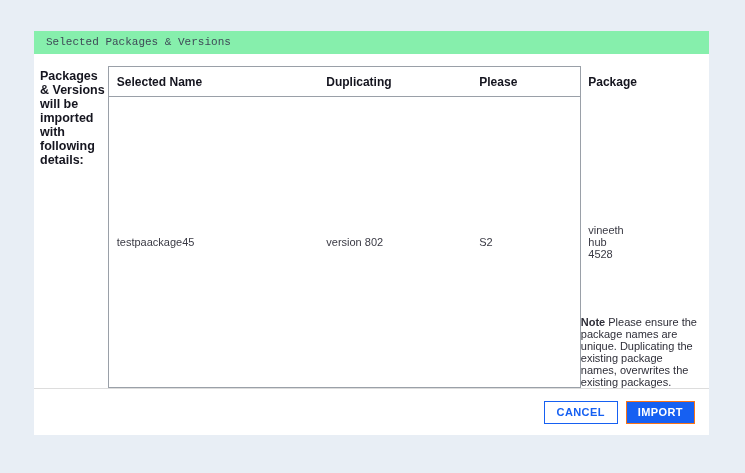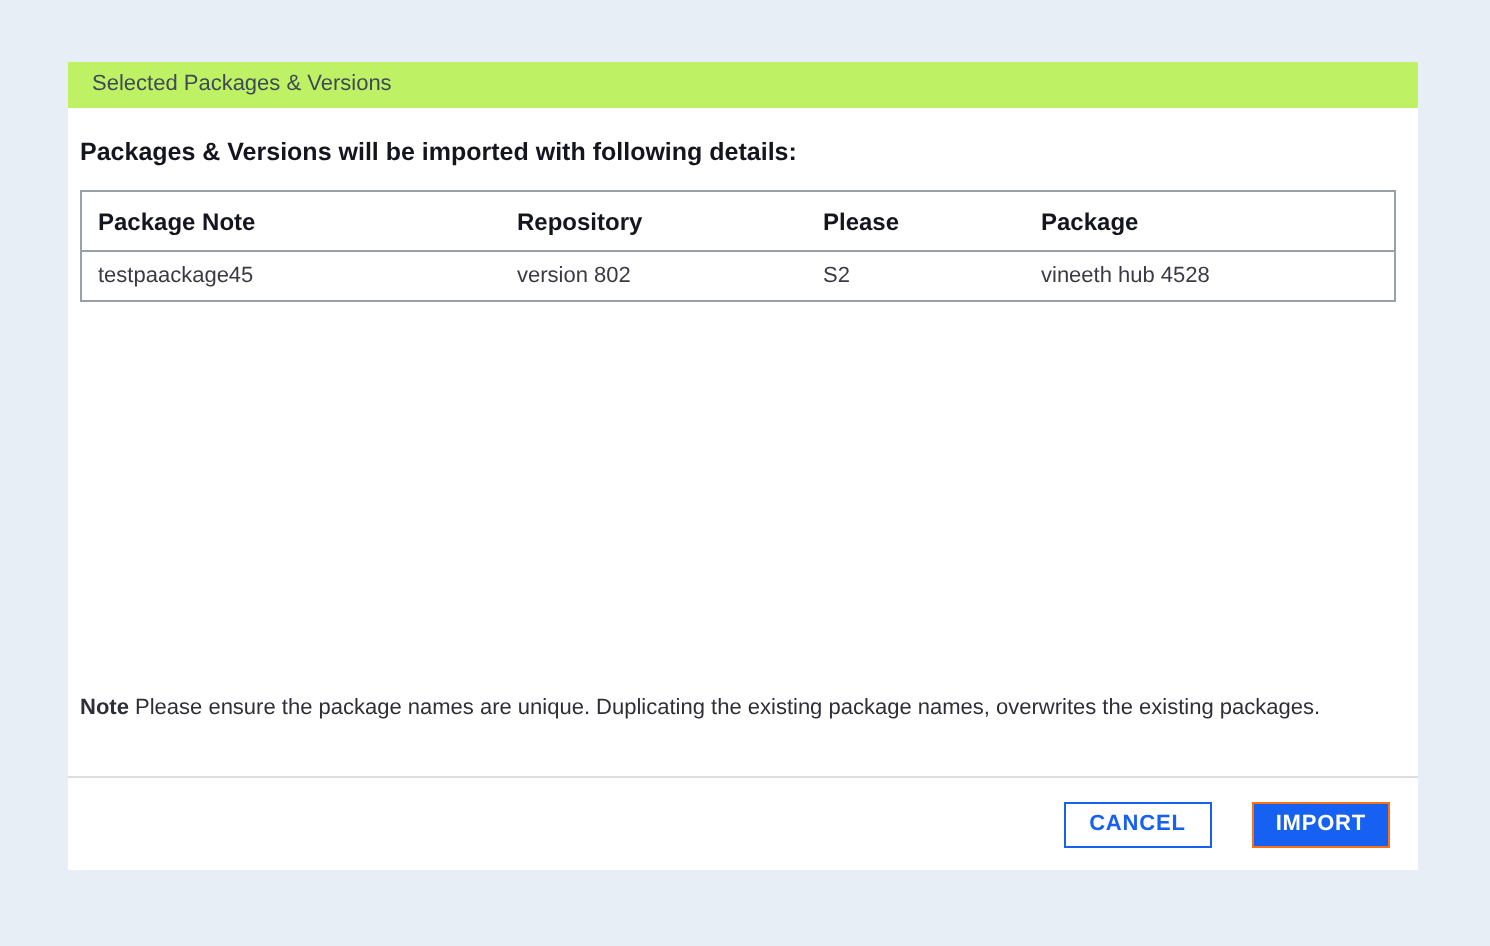--- a/index.html
+++ b/index.html
@@ -13,31 +13,32 @@
     position: absolute;
     left: 34px; top: 31px;
     width: 675px; height: 404px;
     background: #FFFFFF;
     display: flex;
     flex-direction: column;
   }
   .dialog-header {
     height: 23px;
     flex: 0 0 23px;
-    background: #bef264;
+    background: #86efac;
     line-height: 23px;
     padding-left: 12px;
     font-size: 11px;
     color: #3E4A57;
+    font-family: Liberation Mono, monospace;
   }
   .dialog-body {
     flex: 1 1 auto;
     padding: 0 11px 0 6px;
     display: flex;
-    flex-direction: column;
+    flex-direction: row;
   }
   .body-heading {
     margin-top: 15px;
     font-size: 12.5px;
     font-weight: bold;
     color: #15151F;
   }
   table.pkg-table {
     margin-top: 12px;
     width: 100%;
@@ -59,35 +60,35 @@
     padding-left: 8px;
     font-size: 11px;
     color: #3A3A44;
   }
   .col-1 { width: 210px; }
   .col-2 { width: 153px; }
   .col-3 { width: 109px; }
   .col-4 { width: auto; }
   .note {
     margin-top: auto;
-    margin-bottom: 28px;
+    margin-bottom: 0;
     font-size: 11px;
     color: #2E2E38;
   }
   .note b { font-weight: bold; }
   .divider {
     flex: 0 0 1px;
     border-top: 1px solid #DDDDDD;
   }
   .dialog-footer {
     flex: 0 0 46px;
     display: flex;
     align-items: center;
     justify-content: flex-end;
-    gap: 20px;
+    gap: 8px;
     padding-right: 14px;
   }
   .btn {
     height: 23px;
     line-height: 21px;
     font-size: 11px;
     font-weight: bold;
     font-family: "Liberation Sans", sans-serif;
     letter-spacing: 0.4px;
     cursor: pointer;
@@ -113,22 +114,22 @@
 
   <div class="dialog-header">Selected Packages &amp; Versions</div>
 
   <div class="dialog-body">
 
     <div class="body-heading">Packages &amp; Versions will be imported with following details:</div>
 
     <table class="pkg-table">
       <thead>
         <tr>
-          <th class="col-1">Package Note</th>
-          <th class="col-2">Repository</th>
+          <th class="col-1">Selected Name</th>
+          <th class="col-2">Duplicating</th>
           <th class="col-3">Please</th>
           <th class="col-4">Package</th>
         </tr>
       </thead>
       <tbody>
         <tr>
           <td>testpaackage45</td>
           <td>version 802</td>
           <td>S2</td>
           <td>vineeth hub 4528</td>

